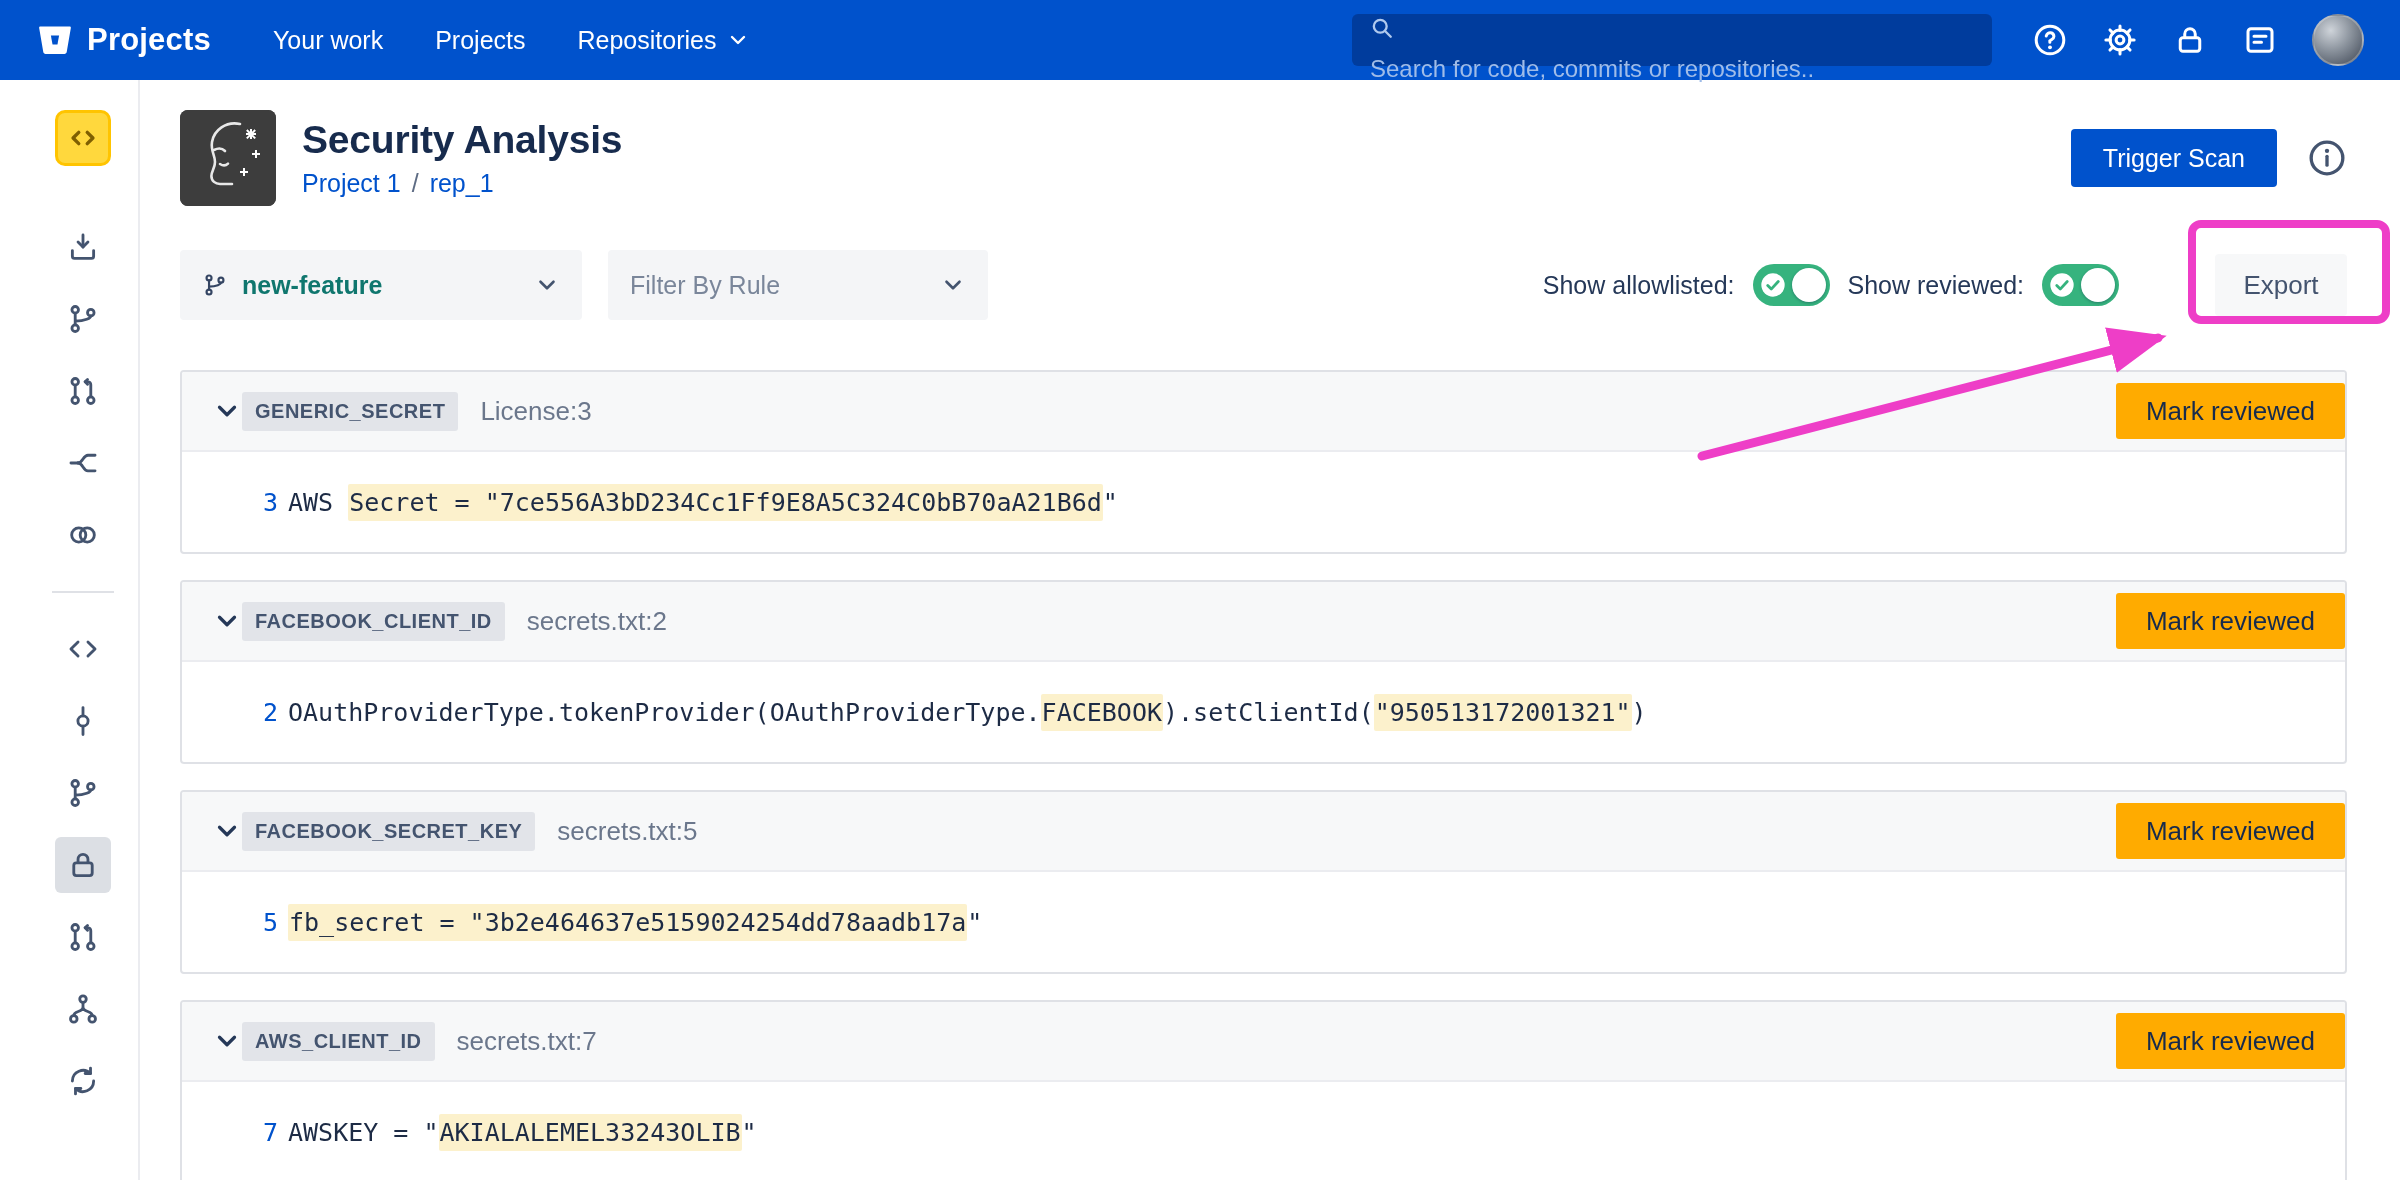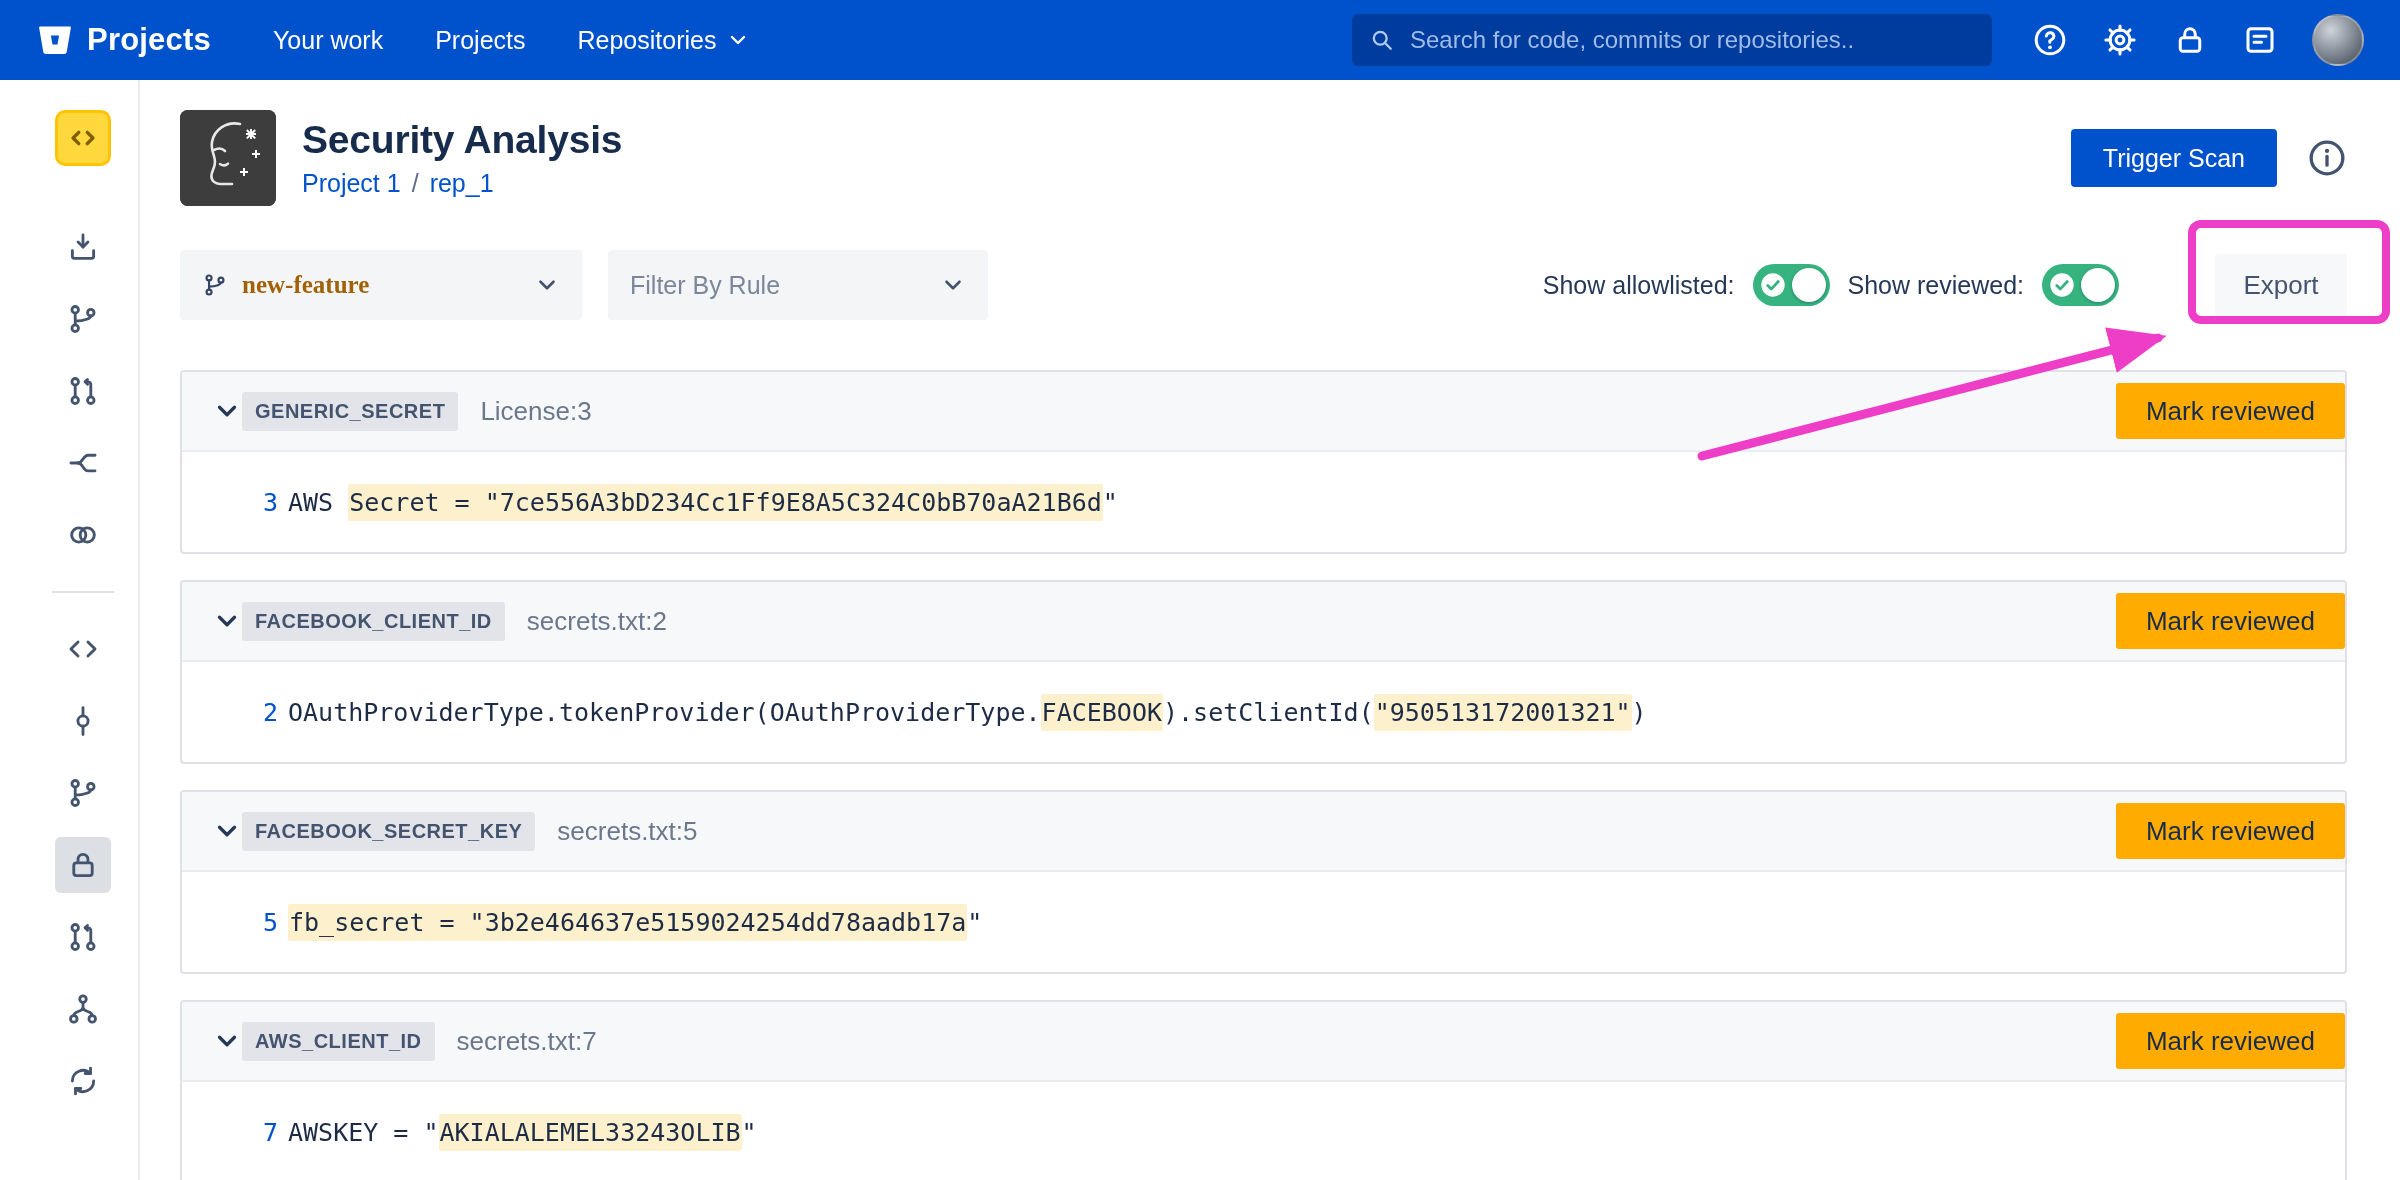--- a/index.html
+++ b/index.html
@@ -7,22 +7,22 @@
        font-family:"Liberation Sans",sans-serif;-webkit-font-smoothing:antialiased;}
 
   
   .navbar{display:flex;align-items:center;height:80px;background:#0052CC;padding:0 36px;box-sizing:border-box;color:#fff;}
   .brand{display:flex;align-items:center;gap:13px;cursor:pointer;}
   .brand svg{width:38px;height:38px;display:block;}
   .brand-text{font-size:31px;font-weight:700;letter-spacing:.2px;}
   .nav-menu{display:flex;align-items:center;gap:52px;margin-left:62px;font-size:25px;font-weight:500;}
   .nav-item{display:flex;align-items:center;gap:10px;color:#fff;cursor:pointer;white-space:nowrap;}
   .chev-sm{width:24px;height:24px;display:block;}
-  .search{margin-left:auto;margin-right:40px;display:flex;align-items:center;gap:12px;width:640px;height:52px;
-          background:rgba(0,20,70,.35);border-radius:6px;padding:13px 16px;box-sizing:border-box;}
+  .search{margin-left:auto;margin-right:40px;display:flex;gap:12px;width:640px;height:52px;
+          background:rgba(0,20,70,.35);border-radius:6px;padding:0 16px;box-sizing:border-box;flex-direction:column;}
   .search svg{width:28px;height:28px;color:#AFC9EE;flex:none;}
   .search-input{flex:1;background:transparent;border:none;outline:none;color:#fff;font-size:24px;font-family:inherit;min-width:0;}
   .search-input::placeholder{color:#9FBCE8;}
   .nav-icons{display:flex;align-items:center;gap:34px;}
   .nv-btn{width:36px;height:36px;color:#fff;cursor:pointer;}
   .nv-btn svg{width:36px;height:36px;display:block;}
   .avatar{width:52px;height:52px;border-radius:50%;cursor:pointer;flex:none;
           background:radial-gradient(circle at 35% 30%,#cfd4da 0%,#8a929c 45%,#3c4452 100%);
           border:2px solid rgba(255,255,255,.25);box-sizing:border-box;}
 
@@ -54,21 +54,21 @@
                font-size:25px;font-weight:500;font-family:inherit;cursor:pointer;}
   .info-btn{margin-left:30px;width:40px;height:40px;color:#44546F;cursor:pointer;}
   .info-btn svg{width:40px;height:40px;display:block;}
 
   
   .filter-row{display:flex;align-items:center;margin-top:44px;height:70px;}
   .dd{height:70px;background:#F4F5F7;border-radius:4px;display:flex;align-items:center;gap:14px;padding:0 22px;box-sizing:border-box;cursor:pointer;}
   .dd-branch{width:402px;}
   .dd-rule{width:380px;margin-left:26px;}
   .dd-label{font-size:25px;flex:1;white-space:nowrap;overflow:hidden;}
-  .dd-branch .dd-label{font-weight:600;color:#a16207;font-family:Liberation Serif, serif;}
+  .dd-branch .dd-label{font-weight:600;color:#0f766e;}
   .dd-rule .dd-label{color:#7A869A;}
   .dd .dd-chev{width:26px;height:26px;color:#44546F;flex:none;}
   .dd-branch-icon{width:26px;height:26px;color:#344563;flex:none;}
 
   .filter-right{margin-left:auto;display:flex;align-items:center;}
   .toggle-label{font-size:25px;font-weight:500;color:#253858;white-space:nowrap;}
   .toggle{width:77px;height:42px;border-radius:21px;background:#36B37E;position:relative;margin:0 18px;cursor:pointer;flex:none;}
   .toggle-check{position:absolute;left:6px;top:7px;width:28px;height:28px;}
   .toggle-check svg{width:28px;height:28px;display:block;}
   .toggle-knob{position:absolute;right:4px;top:4px;width:34px;height:34px;background:#fff;border-radius:50%;box-shadow:0 1px 3px rgba(9,30,66,.35);}

